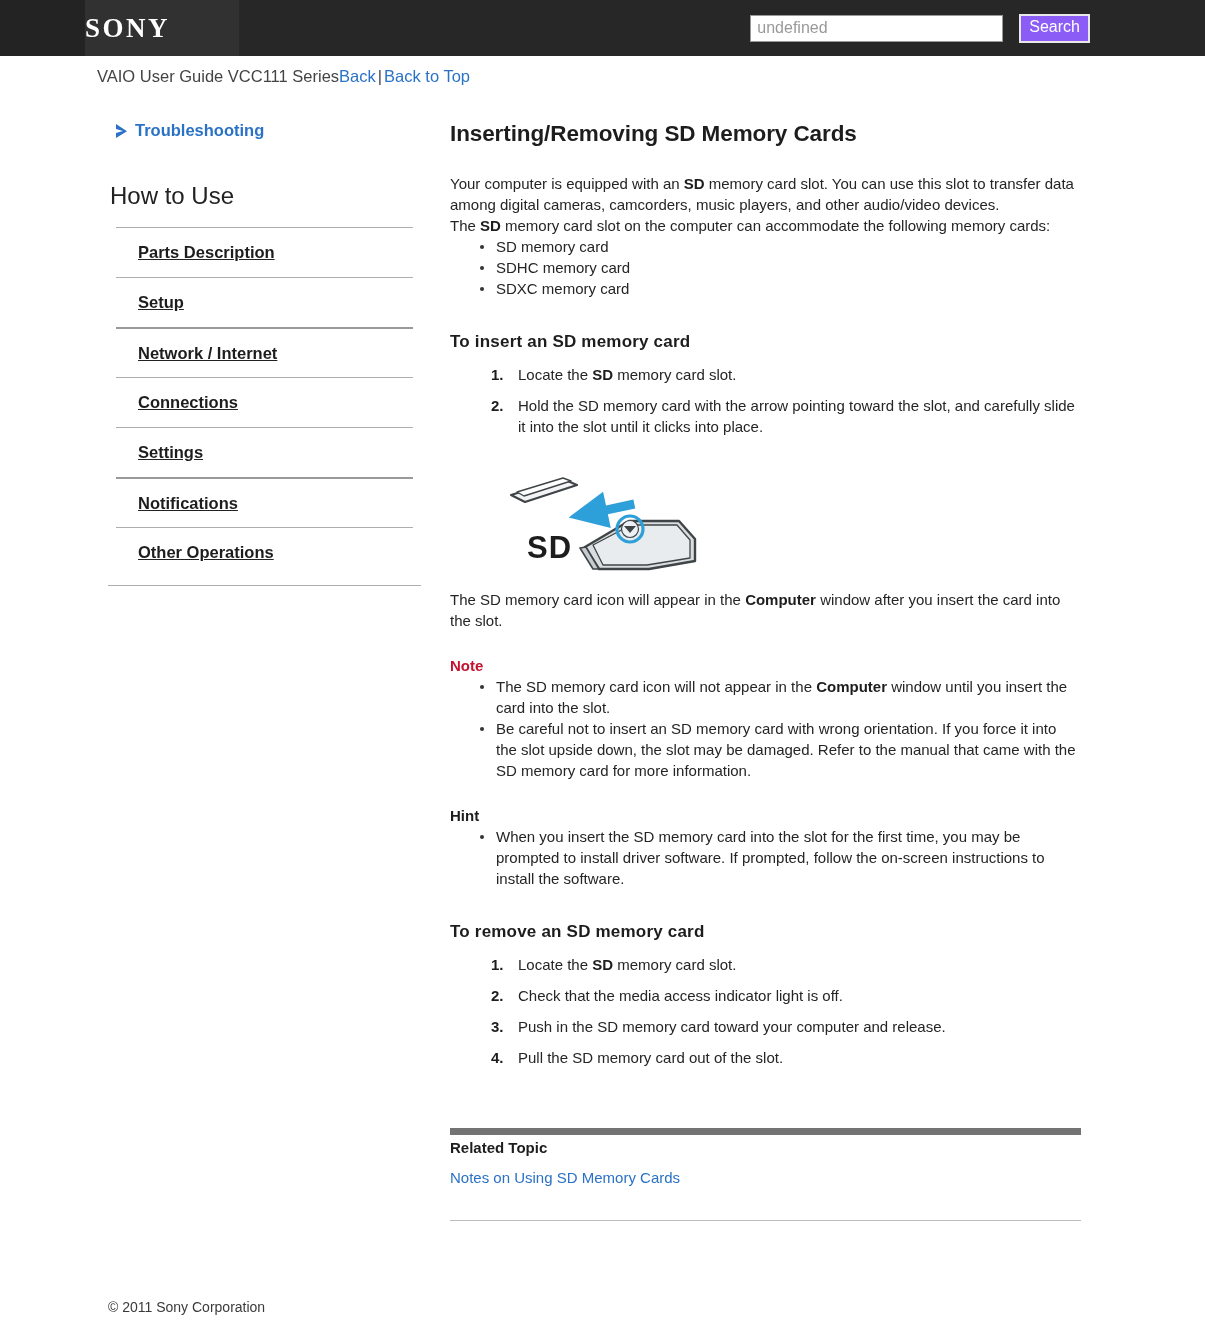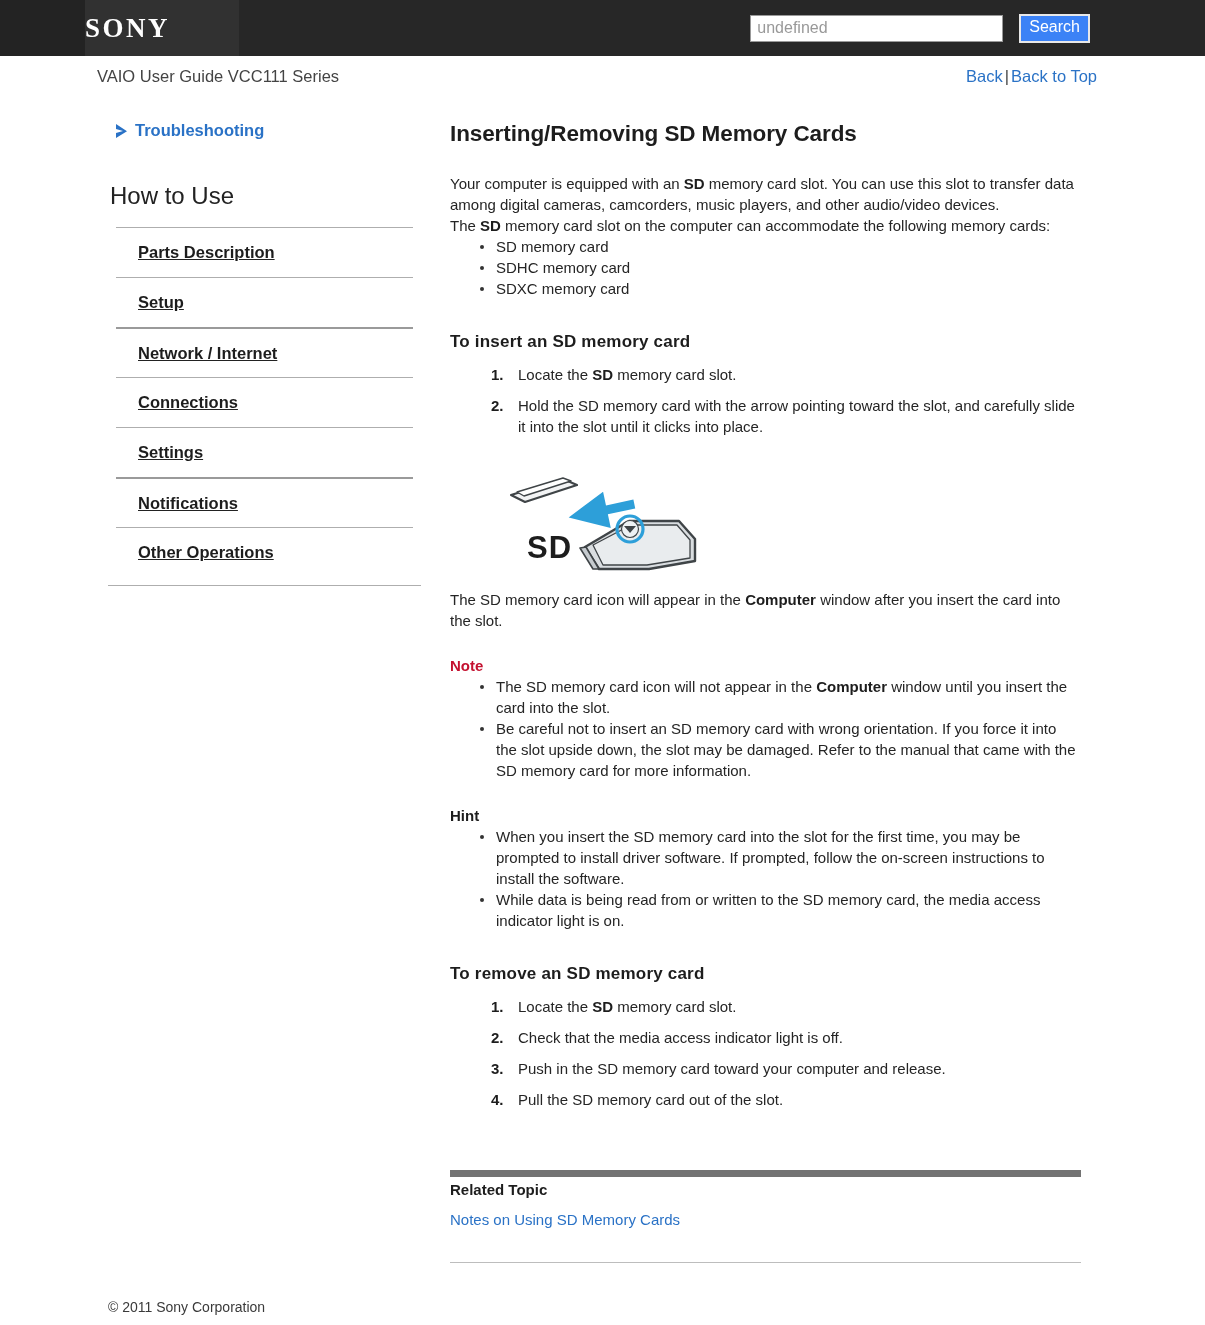--- a/index.html
+++ b/index.html
@@ -58,38 +58,37 @@
     font-family: "Liberation Sans", sans-serif;
     font-size: 16px;
     padding: 2px 6px;
     color: #333;
     outline: none;
   }
   .search-input::placeholder { color: #999999; opacity: 1; }
   .search-button {
     height: 29px;
     min-width: 70px;
-    background: #3b82f6;
+    background: #8b5cf6;
     color: #ffffff;
     border: 2px solid #e8e8e8;
     font-family: "Liberation Sans", sans-serif;
     font-size: 16px;
     padding: 0 8px 2px 8px;
     cursor: pointer;
     line-height: 1;
   }
 
   
   .crumbbar {
     position: relative;
     height: 40px;
     padding: 0 108px 0 97px;
     display: flex;
     align-items: center;
-    justify-content: space-between;
   }
   .crumb-title {
     font-size: 16.5px;
     color: #444444;
   }
   .crumb-nav {
     font-size: 16.5px;
     color: #555555;
   }
   .crumb-nav a {
@@ -383,21 +382,20 @@
 
     <div class="callout-head note">Note</div>
     <ul class="disc">
       <li><span>The SD memory card icon will not appear in the </span><span class="b">Computer</span><span> window until you insert the card into the slot.</span></li>
       <li><span>Be careful not to insert an SD memory card with wrong orientation. If you force it into the slot upside down, the slot may be damaged. Refer to the manual that came with the SD memory card for more information.</span></li>
     </ul>
 
     <div class="callout-head hint">Hint</div>
     <ul class="disc">
       <li>When you insert the SD memory card into the slot for the first time, you may be prompted to install driver software. If prompted, follow the on-screen instructions to install the software.</li>
-      <li>While data is being read from or written to the SD memory card, the media access indicator light is on.</li>
     </ul>
 
     <h2 class="sub">To remove an SD memory card</h2>
     <ol class="steps">
       <li><span>Locate the </span><span class="b">SD</span><span> memory card slot.</span></li>
       <li>Check that the media access indicator light is off.</li>
       <li>Push in the SD memory card toward your computer and release.</li>
       <li>Pull the SD memory card out of the slot.</li>
     </ol>
 

